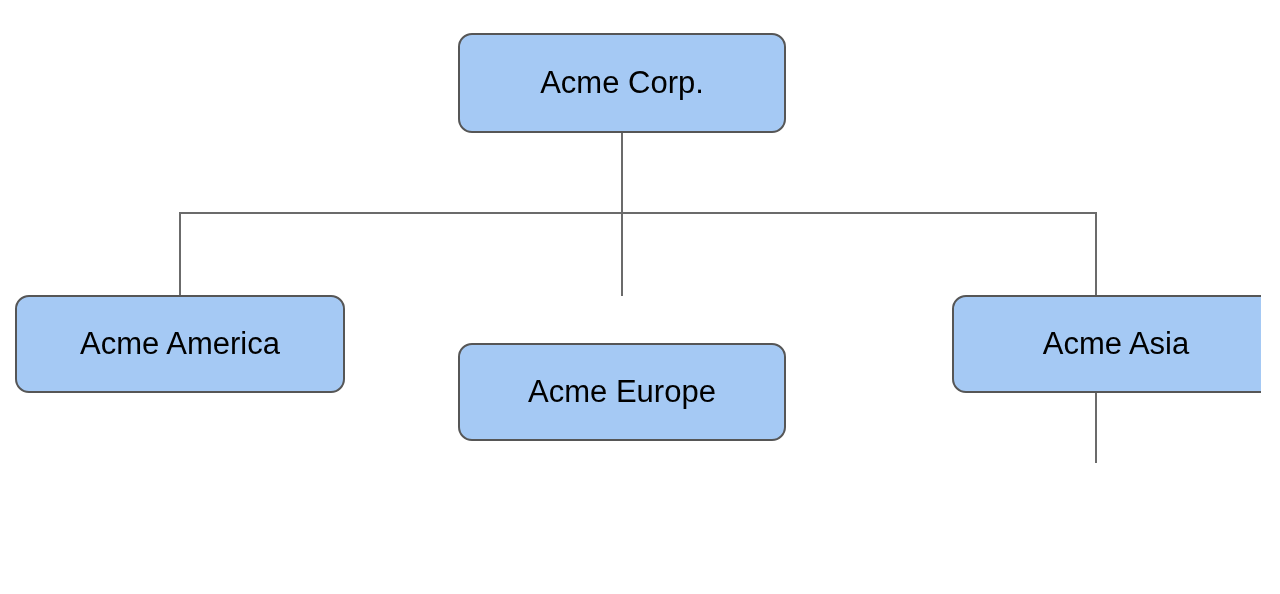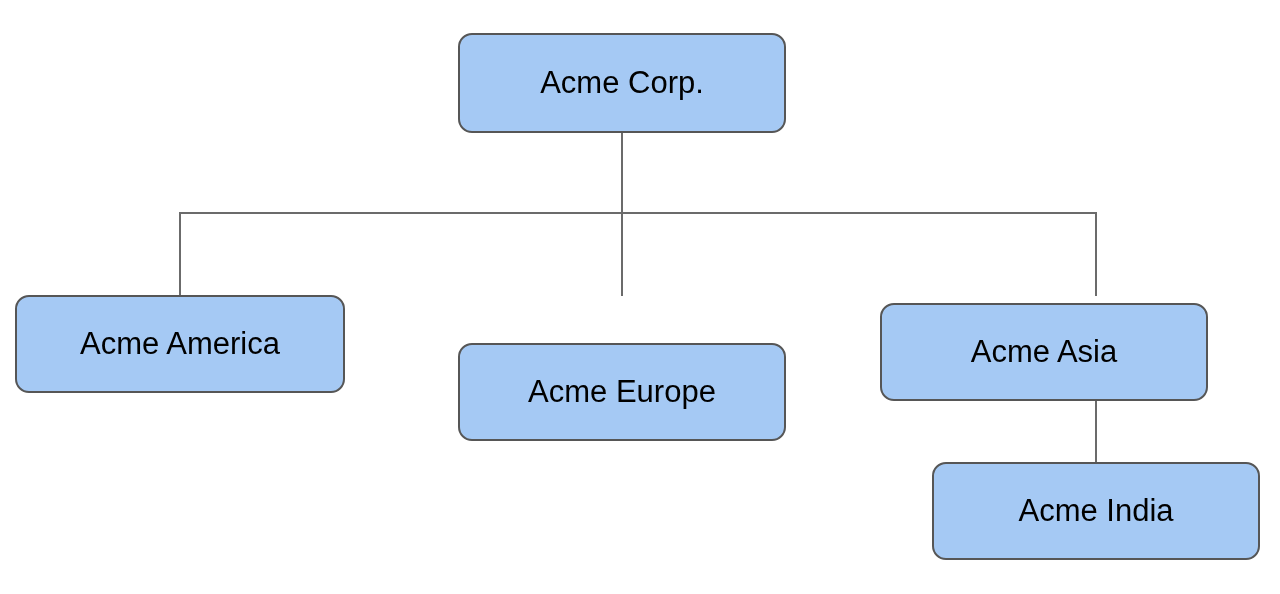--- a/index.html
+++ b/index.html
@@ -35,21 +35,21 @@
     display: flex;
     align-items: center;
     justify-content: center;
     font-size: 31px;
     color: var(--text, #000000);
     cursor: default;
   }
   .node-corp    { left: 458px; top:  33px; width: 328px; height: 100px; }
   .node-america { left:  15px; top: 295px; width: 330px; height:  98px; }
   .node-europe  { left: 458px; top: 295px; width: 328px; height:  98px; margin-top: 48px; }
-  .node-asia    { left: 880px; top: 295px; width: 328px; height:  98px; margin-top: 8px; }
+  .node-asia    { left: 952px; top: 295px; width: 328px; height:  98px; }
   .node-india   { left: 932px; top: 462px; width: 328px; height:  98px; }
 </style>
 </head>
 <body>
 
 <div class="canvas">
 
   <svg class="connectors" viewBox="0 0 1280 594" xmlns="http://www.w3.org/2000/svg">
     <line x1="622" y1="133" x2="622" y2="296"></line>
     <line x1="179" y1="213" x2="1097" y2="213"></line>
@@ -67,17 +67,14 @@
   </div>
 
   <div class="node node-europe">
     <span>Acme Europe</span>
   </div>
 
   <div class="node node-asia">
     <span>Acme Asia</span>
   </div>
 
-  <div class="node node-india">
-    <span>Acme India</span>
-  </div>
 
 </div>
 
 </body></html>

